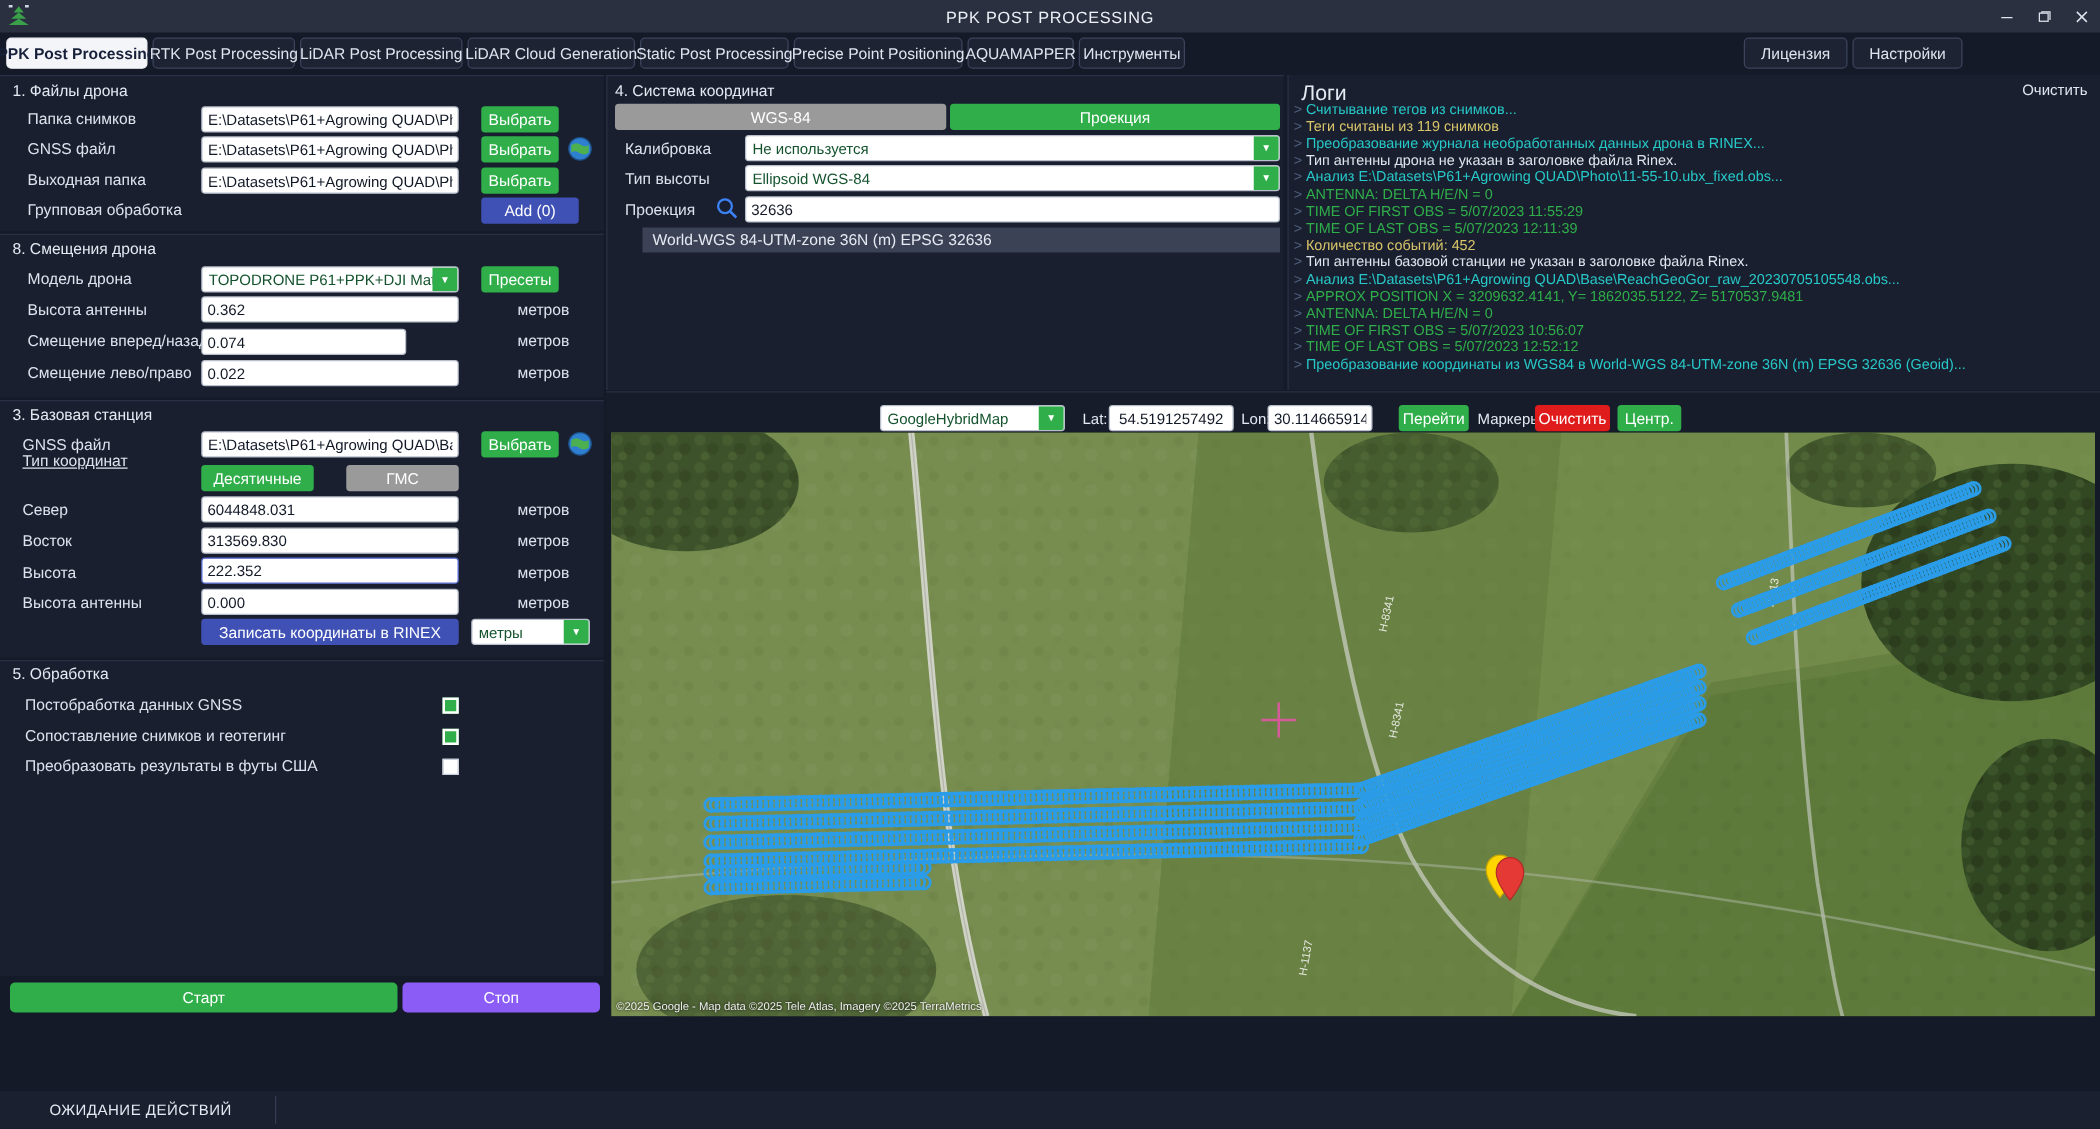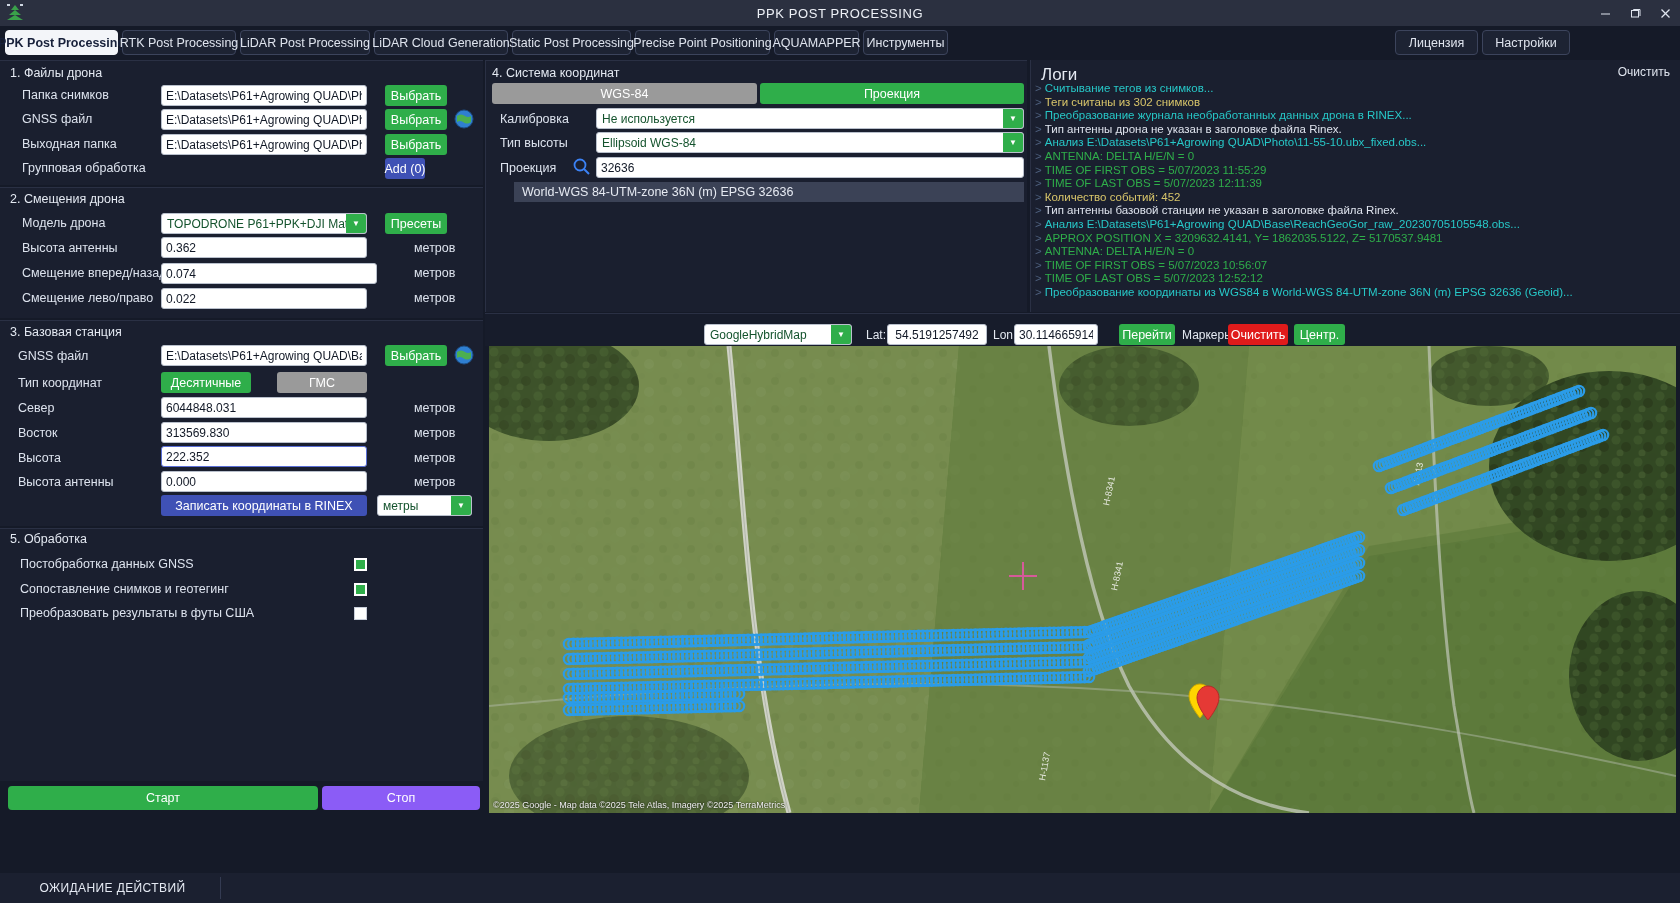--- a/index.html
+++ b/index.html
@@ -240,43 +240,43 @@
         </svg>
     </div>
 
     <div class="lbl" style="left:22px;top:76px;">Выходная папка</div>
     <input class="txt" style="left: 161px; top: 73px; width: 206px;" value="E:\Datasets\P61+Agrowing QUAD\Photo\O">
     <div class="btn green" style="left:385px;top:73px;width:62px;">
       <span>Выбрать</span>
       </div>
 
     <div class="lbl" style="left:22px;top:100px;">Групповая обработка</div>
-    <div class="btn blue" style="left:385px;top:97px;width:40px;">
+    <div class="btn blue" style="left:385px;top:97px;width:78px;">
       <span>Add (0)</span>
       </div>
   </div>
 
   <div class="group" style="left:0;top:187px;width:483px;height:131px;">
-    <div class="group-title" style="left:10px;top:4px;">2. Смещения дрона</div>
+    <div class="group-title" style="left:10px;top:4px;">8. Смещения дрона</div>
 
     <div class="lbl" style="left:22px;top:28px;">Модель дрона</div>
     <div class="combo" style="left:161px;top:25px;width:206px;">
       <span class="cval">TOPODRONE P61+PPK+DJI Matrice 3</span>
       <span class="carrow">▼</span>
     </div>
     <div class="btn green" style="left:385px;top:25px;width:62px;">
       <span>Пресеты</span>
       </div>
 
     <div class="lbl" style="left:22px;top:53px;">Высота антенны</div>
     <input class="txt" style="left: 161px; top: 49px; width: 206px;" value="0.362">
     <div class="unit" style="left:380px;top:53px;">метров</div>
 
     <div class="lbl" style="left:22px;top:78px;">Смещение вперед/назад</div>
-    <input class="txt" style="left: 161px; top: 75px; width: 216px;" value="0.074">
+    <input class="txt" style="left: 161px; top: 75px; width: 164px;" value="0.074">
     <div class="unit" style="left:380px;top:78px;">метров</div>
 
     <div class="lbl" style="left:22px;top:103px;">Смещение лево/право</div>
     <input class="txt" style="left: 161px; top: 100px; width: 206px;" value="0.022">
     <div class="unit" style="left:380px;top:103px;">метров</div>
   </div>
 
   <div class="group" style="left:0;top:320px;width:483px;height:206px;">
     <div class="group-title" style="left:10px;top:4px;">3. Базовая станция</div>
 
@@ -286,21 +286,21 @@
       <span>Выбрать</span>
       </div>
     <div class="globe" style="left:454px;top:24px;">
       <svg width="20" height="20" viewBox="0 0 20 20">
           <circle cx="10" cy="10" r="9" fill="#2f7fd1"></circle>
           <path d="M3 7 Q7 4 11 7 Q14 9 17 7 L17 13 Q13 16 9 13 Q6 11 3 13 Z" fill="#4caf50"></path>
           <circle cx="10" cy="10" r="9" fill="none" stroke="#1d4f86" stroke-width="1"></circle>
         </svg>
     </div>
 
-    <div class="lbl" style="left:18px;top:55px;">Тип координат</div>
+    <div class="lbl" style="left:18px;top:41px;text-decoration:underline;">Тип координат</div>
     <div class="seg on" style="left:161px;top:51px;width:90px;">
       <span>Десятичные</span>
       </div>
     <div class="seg off" style="left:277px;top:51px;width:90px;">
       <span>ГМС</span>
       </div>
 
     <div class="lbl" style="left:18px;top:80px;">Север</div>
     <input class="txt" style="left: 161px; top: 76px; width: 206px;" value="6044848.031">
     <div class="unit" style="left:380px;top:80px;">метров</div>
@@ -382,21 +382,21 @@
     </div>
   </div>
 
   <div class="logs" style="left:1030px;top:60px;width:650px;height:252px;background:#1a1f2f;border-left:1px solid #2a3044;">
     <div class="logs-title" style="left:10px;top:5px;">Логи</div>
     <div class="logs-clear" style="right:10px;top:5px;">
       <span>Очистить</span>
     </div>
     <div id="log-list" style="position:absolute;left:4px;top:22px;width:646px;height:228px;overflow:hidden;">
         <div class="logline"><span class="gt">&gt;</span><span class="c-cyan">Считывание тегов из снимков...</span></div>
-        <div class="logline"><span class="gt">&gt;</span><span class="c-yellow">Теги считаны из 302 снимков</span></div>
+        <div class="logline"><span class="gt">&gt;</span><span class="c-yellow">Теги считаны из 119 снимков</span></div>
         <div class="logline"><span class="gt">&gt;</span><span class="c-cyan">Преобразование журнала необработанных данных дрона в RINEX...</span></div>
         <div class="logline"><span class="gt">&gt;</span><span class="c-white">Тип антенны дрона не указан в заголовке файла Rinex.</span></div>
         <div class="logline"><span class="gt">&gt;</span><span class="c-cyan">Анализ E:\Datasets\P61+Agrowing QUAD\Photo\11-55-10.ubx_fixed.obs...</span></div>
         <div class="logline"><span class="gt">&gt;</span><span class="c-green">ANTENNA: DELTA H/E/N = 0</span></div>
         <div class="logline"><span class="gt">&gt;</span><span class="c-green">TIME OF FIRST OBS = 5/07/2023 11:55:29</span></div>
         <div class="logline"><span class="gt">&gt;</span><span class="c-green">TIME OF LAST OBS = 5/07/2023 12:11:39</span></div>
         <div class="logline"><span class="gt">&gt;</span><span class="c-yellow">Количество событий: 452</span></div>
         <div class="logline"><span class="gt">&gt;</span><span class="c-white">Тип антенны базовой станции не указан в заголовке файла Rinex.</span></div>
         <div class="logline"><span class="gt">&gt;</span><span class="c-cyan">Анализ E:\Datasets\P61+Agrowing QUAD\Base\ReachGeoGor_raw_20230705105548.obs...</span></div>
         <div class="logline"><span class="gt">&gt;</span><span class="c-green">APPROX POSITION X = 3209632.4141, Y= 1862035.5122, Z= 5170537.9481</span></div>

